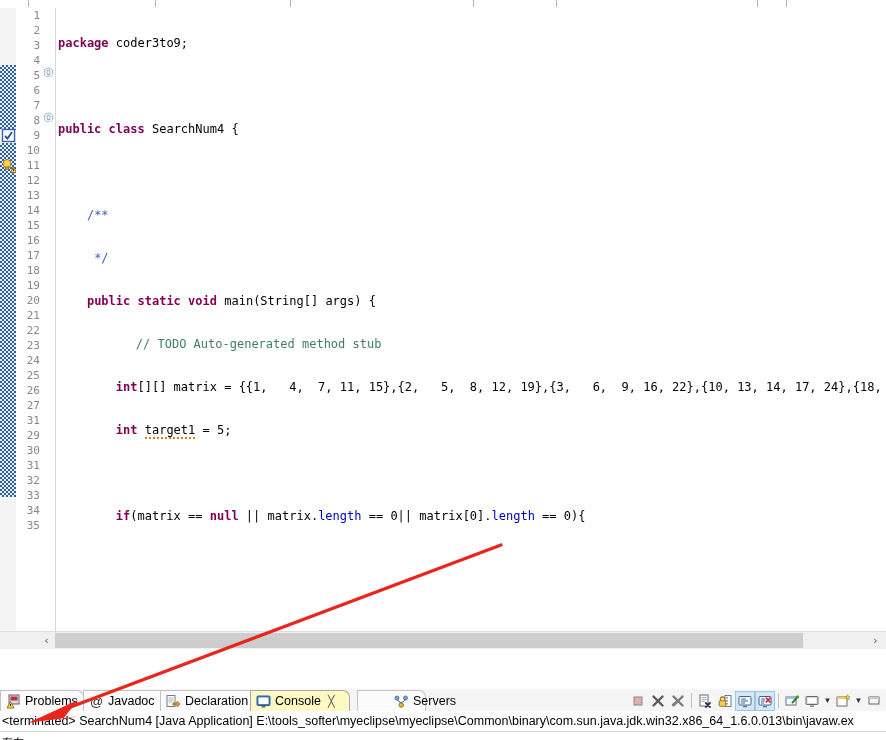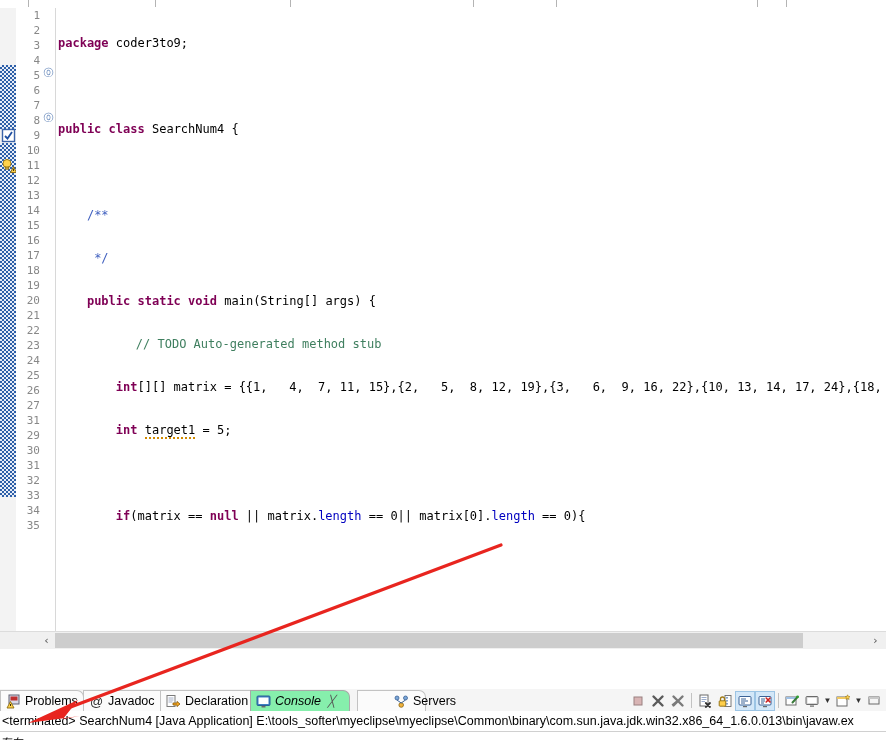--- a/index.html
+++ b/index.html
@@ -208,24 +208,23 @@
     font-size: 12.5px;
     color: #000;
     border: 1px solid #c3c3c3;
     border-bottom: none;
     border-radius: 0 7px 0 0;
     background: #fbfbfb;
     box-sizing: border-box;
     white-space: nowrap;
   }
   .vtab.active {
-    background: #86efac;
+    background: #fef9c3;
     border-color: #a8a8a8;
     z-index: 3;
-    font-style: italic;
   }
   .vtab .lbl { line-height: 19px; }
   .vtab .closeg {
     color: #555;
     font-size: 11px;
     margin-left: 3px;
   }
   .ticon { width: 15px; height: 15px; display: inline-block; }
 
   .toolbar {

